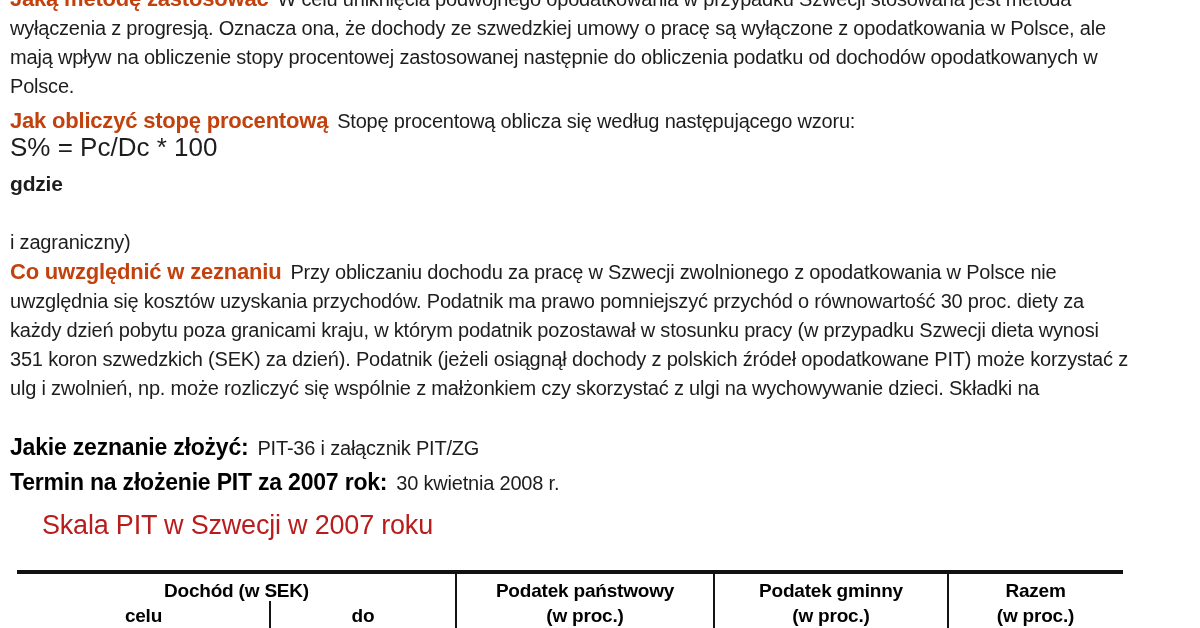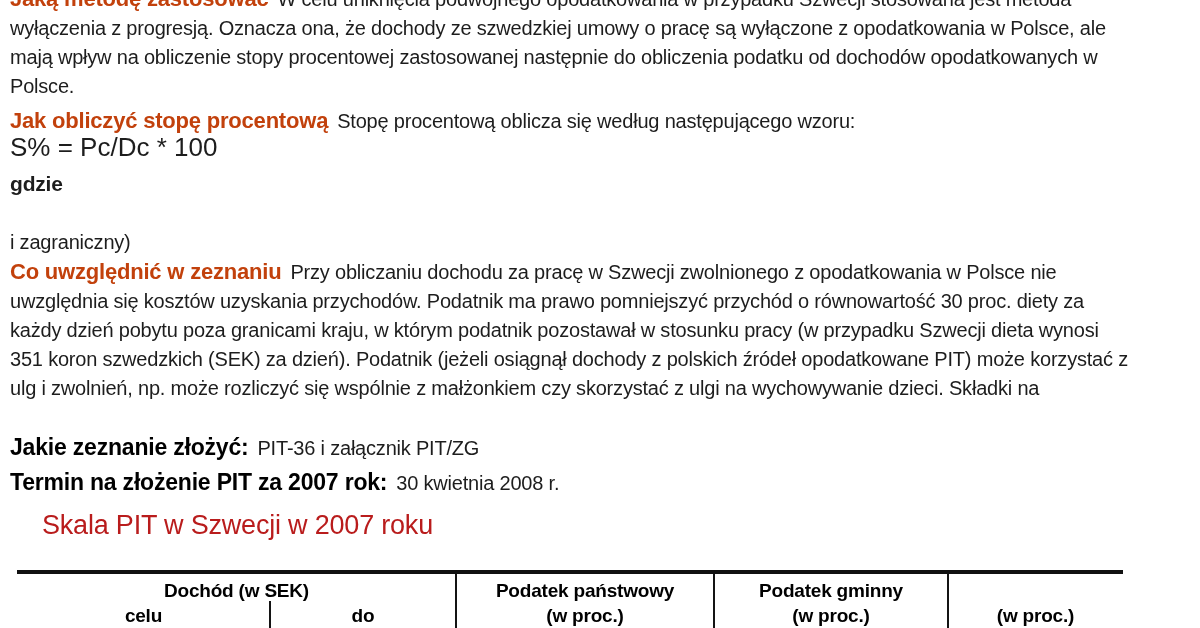--- a/index.html
+++ b/index.html
@@ -107,20 +107,21 @@
     <span class="hd-big">Termin na złożenie PIT za 2007 rok:</span><span>30 kwietnia 2008 r.</span>
   </div>
 
   <div class="section-title" style="top:510px">Skala PIT w Szwecji w 2007 roku</div>
 
   <div class="t-rule" style="left:17px;top:570px;width:1106px;height:4px"></div>
 
   <div class="t-cell" style="left:17px;top:579px;width:439px">Dochód (w SEK)</div>
   <div class="t-cell" style="left:456px;top:579px;width:258px">Podatek państwowy</div>
   <div class="t-cell" style="left:714px;top:579px;width:234px">Podatek gminny</div>
+  <div class="t-cell" style="left:948px;top:579px;width:175px">Razem</div>
 
   <div class="t-cell" style="left:17px;top:604px;width:253px">celu</div>
   <div class="t-cell" style="left:270px;top:604px;width:186px">do</div>
   <div class="t-cell" style="left:456px;top:604px;width:258px">(w proc.)</div>
   <div class="t-cell" style="left:714px;top:604px;width:234px">(w proc.)</div>
   <div class="t-cell" style="left:948px;top:604px;width:175px">(w proc.)</div>
 
   <div class="t-vline" style="left:455px;top:574px;height:54px"></div>
   <div class="t-vline" style="left:713px;top:574px;height:54px"></div>
   <div class="t-vline" style="left:947px;top:574px;height:54px"></div>

